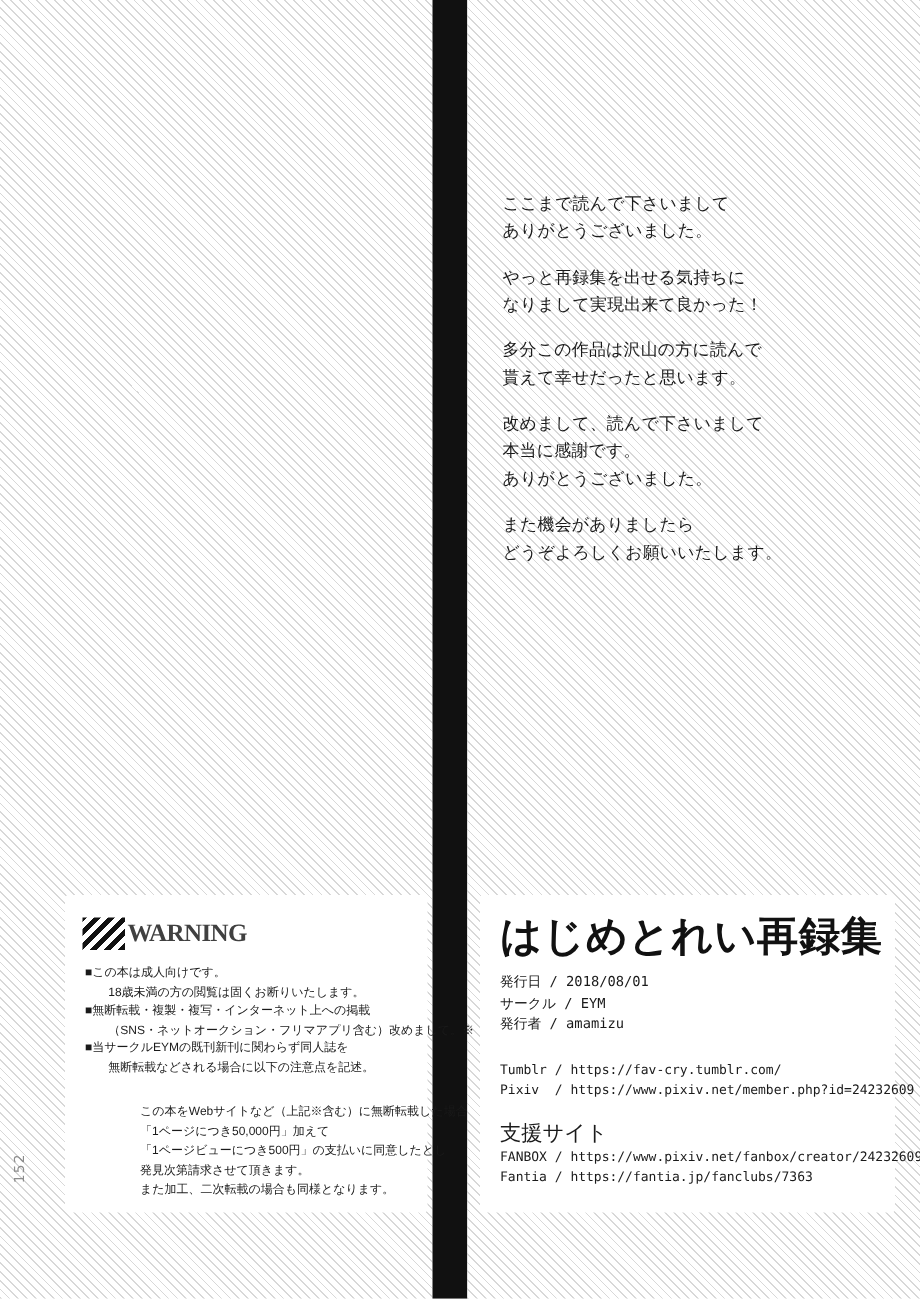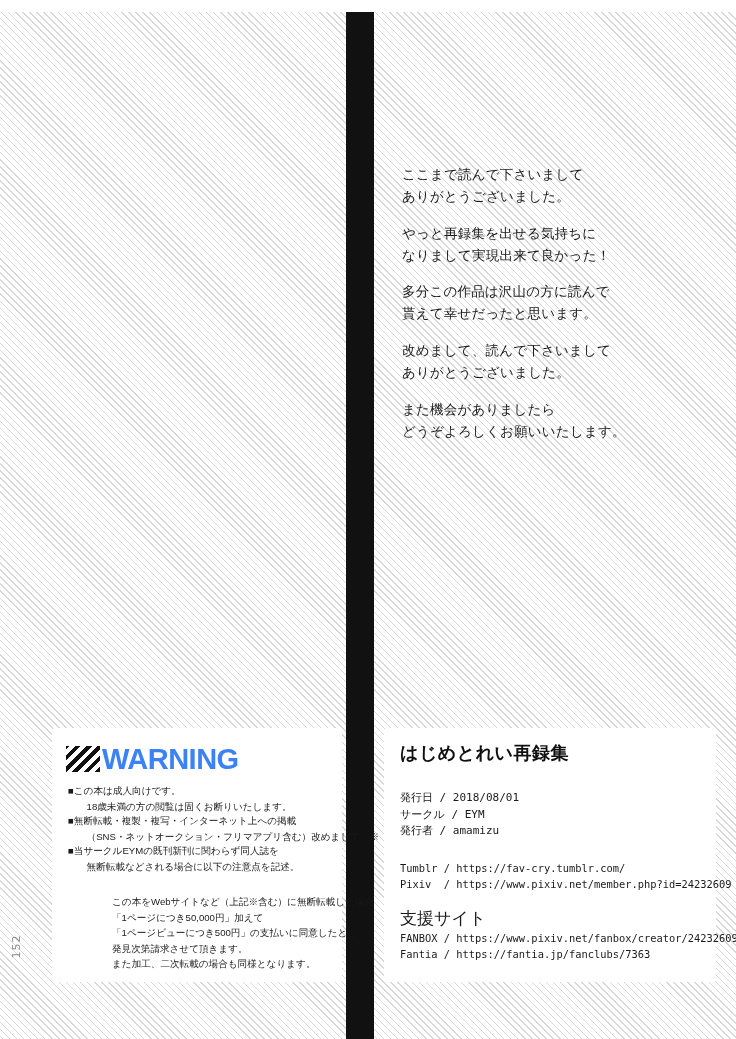--- a/index.html
+++ b/index.html
@@ -11,21 +11,21 @@
     width: 736px;
     height: 1039px;
     overflow: hidden;
     font-family: "Liberation Sans", sans-serif;
     position: relative;
   }
 
   
   #page {
     position: absolute;
-    left: 0; top: 12px;
+    left: 0; top: 0;
     width: 736px;
     height: 883px;
     background: #ffffff;
   }
 
   
   .hatch {
     background-color: #ffffff;
     background-image: repeating-linear-gradient(
       45deg,
@@ -102,24 +102,24 @@
     background-image: repeating-linear-gradient(
       -45deg,
       #111111 0px,
       #111111 4px,
       #ffffff 4px,
       #ffffff 8px
     );
     margin-right: 2px;
   }
   #warning-title {
-    font-family: Liberation Sans, sans-serif;
-    font-size: 29px;
+    font-family: Liberation Serif, serif;
+    font-size: 20px;
     font-weight: bold;
-    color: #3b82f6;
+    color: #404040;
     letter-spacing: -0.5px;
     line-height: 1;
   }
   #warning-list {
     position: absolute;
     left: 16px;
     top: 56px;
     width: 262px;
     font-size: 9.6px;
     line-height: 1.52;
@@ -151,21 +151,21 @@
     top: 716px;
     width: 332px;
     height: 254px;
     background: #ffffff;
     border-radius: 3px;
   }
   #colophon-title {
     position: absolute;
     left: 16px;
     top: 16px;
-    font-size: 18px;
+    font-size: 33px;
     font-weight: bold;
     color: #111111;
     letter-spacing: 0.5px;
     line-height: 1;
     text-align: center;
   }
   #colophon-meta {
     position: absolute;
     left: 16px;
     top: 62px;
@@ -236,20 +236,21 @@
     <div class="para">
       <div class="line">やっと再録集を出せる気持ちに</div>
       <div class="line">なりまして実現出来て良かった！</div>
     </div>
     <div class="para">
       <div class="line">多分この作品は沢山の方に読んで</div>
       <div class="line">貰えて幸せだったと思います。</div>
     </div>
     <div class="para">
       <div class="line">改めまして、読んで下さいまして</div>
+      <div class="line">本当に感謝です。</div>
       <div class="line">ありがとうございました。</div>
     </div>
     <div class="para">
       <div class="line">また機会がありましたら</div>
       <div class="line">どうぞよろしくお願いいたします。</div>
     </div>
   </div>
 
   <div id="warning-box">
     <div id="warning-title-row">

